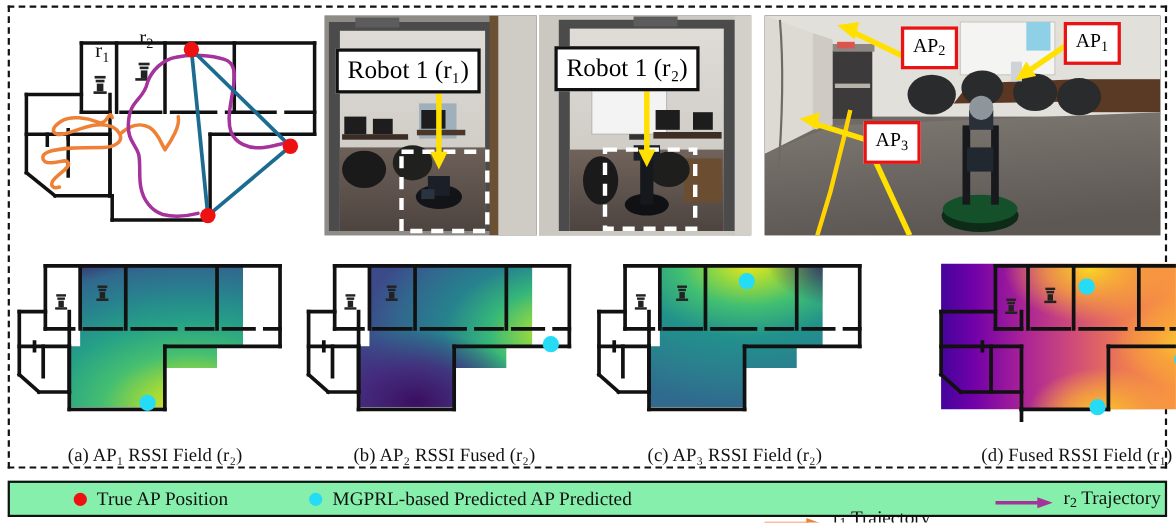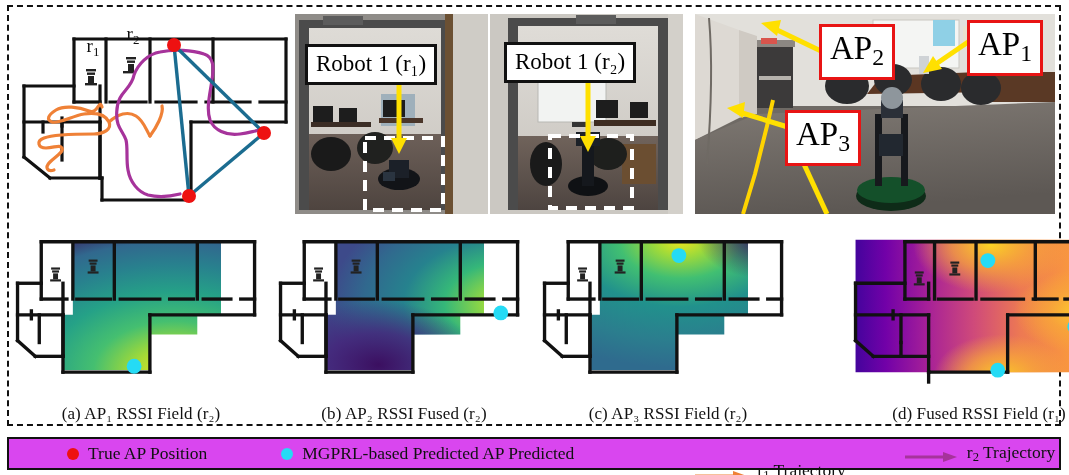--- a/index.html
+++ b/index.html
@@ -24,31 +24,31 @@
   .row2{position:absolute;left:10px;top:222px;width:1048px;height:200px;}
   .hm{position:absolute;top:0;width:262px;height:200px;}
   .hm0{left:0px;} .hm1{left:263px;} .hm2{left:527px;} .hm3{left:838px;text-decoration:underline;}
   .hm .canvas{position:absolute;left:0;top:2px;width:262px;height:160px;}
   .cap{position:absolute;left:0;bottom:-2px;width:262px;text-align:center;
        font-size:17px;color:#111;letter-spacing:.1px;white-space:nowrap;}
   sub{font-size:.72em;vertical-align:-.25em;}
 
   
   .legend{position:absolute;left:7px;top:437px;width:1054px;height:33px;
-          border:2px solid #111;box-sizing:border-box;background:#d946ef;
+          border:2px solid #111;box-sizing:border-box;background:#86efac;
           display:flex;align-items:center;}
   .lg-item{display:flex;align-items:center;gap:9px;font-size:17.5px;color:#111;white-space:nowrap;}
   .lg-0{margin-left:58px;} .lg-1{margin-left:74px;} .lg-2{margin-left:120px;margin-top:37px;} .lg-3{margin-left:58px;}
   .dot{width:12px;height:12px;border-radius:50%;display:inline-block;}
   .arrow{width:54px;height:12px;display:inline-block;}
 
   
   .callout{position:absolute;background:#fff;border:3px solid #111;
            font-size:23px;line-height:1;padding:5px 8px 7px 8px;color:#000;white-space:nowrap;}
-  .callout.red{border-color:#e81414;font-size:33px;}
+  .callout.red{border-color:#e81414;font-size:18px;}
 </style>
 </head>
 <body>
 
 <div class="fig">
 
   <div class="outer-frame"></div>
 
   <div class="row1">
 

